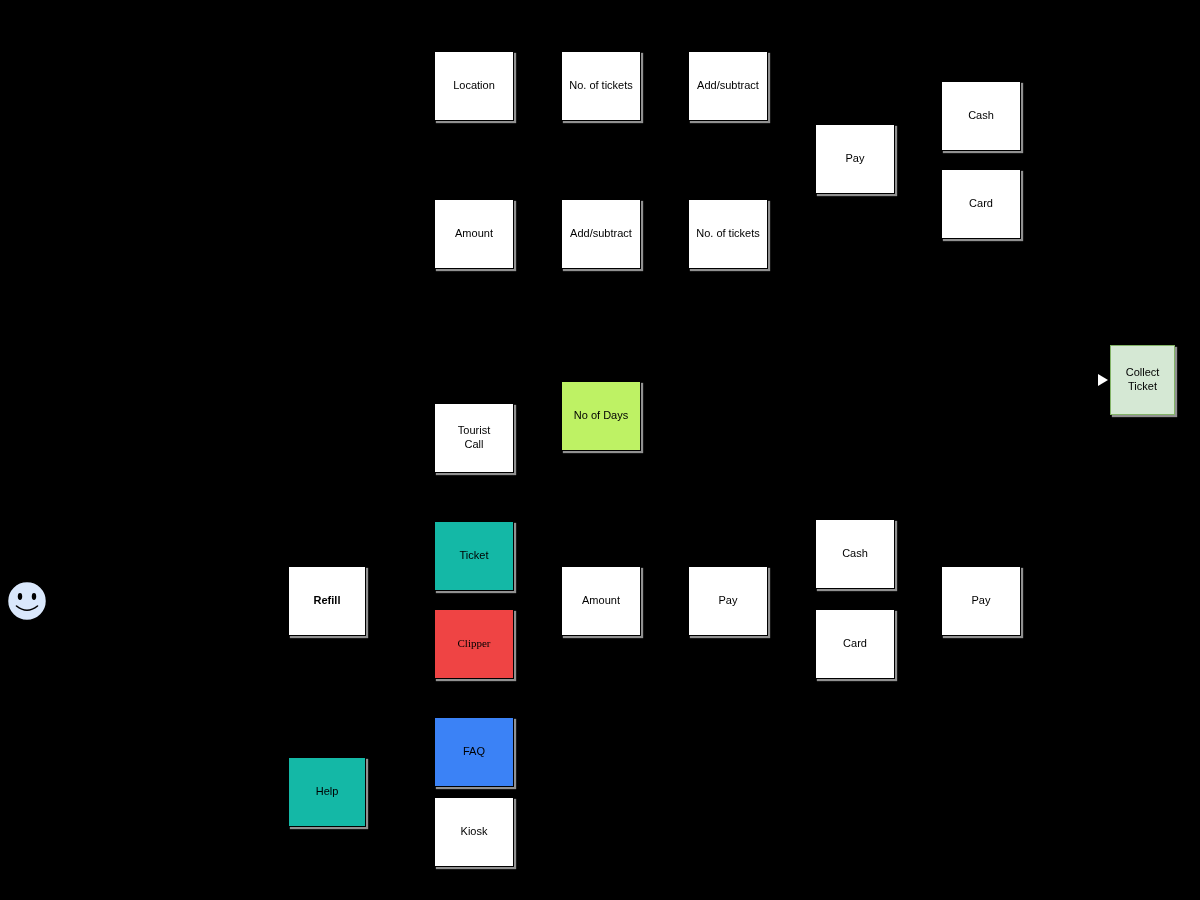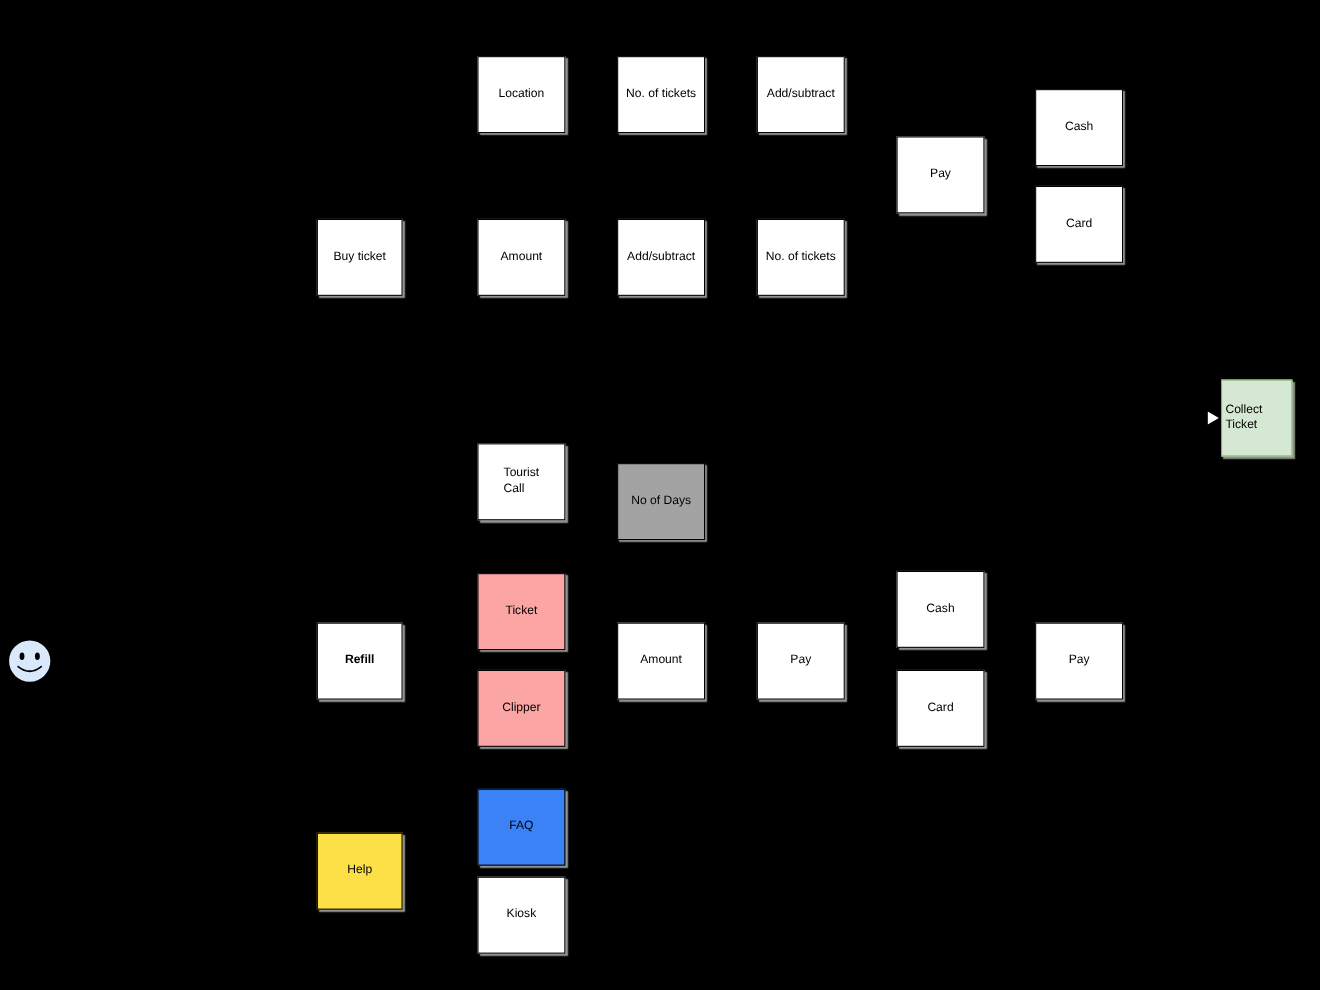--- a/index.html
+++ b/index.html
@@ -14,20 +14,21 @@
     background: #000000;
     overflow: hidden;
     font-family: "Liberation Sans", sans-serif;
   }
   .node {
     position: absolute;
     box-sizing: border-box;
     display: flex;
     align-items: center;
     justify-content: center;
+    text-align: center;
     white-space: pre-line;
     font-size: 11px;
     line-height: 1.25;
     color: #000000;
     background: #ffffff;
     border: 1px solid #000000;
     box-shadow: 2px 2px 1px rgba(170,170,170,0.85);
     padding: 2px 3px;
   }
   .actor {
@@ -57,34 +58,33 @@
     <svg width="42" height="42" viewBox="0 0 42 42">
       <circle cx="21" cy="21" r="19.5" fill="#dae8fc" stroke="#000000" stroke-width="1.5"></circle>
       <ellipse cx="14" cy="16.5" rx="2.2" ry="3.4" fill="#000000"></ellipse>
       <ellipse cx="28" cy="16.5" rx="2.2" ry="3.4" fill="#000000"></ellipse>
       <path d="M 10.5 26 Q 21 34.5 31.5 26" fill="none" stroke="#000000" stroke-width="1.6" stroke-linecap="round"></path>
     </svg>
   </div>
 
   <div class="arrowhead"></div>
 
-    <div class="node" style="left: 288px; top: 199px; width: 78px; height: 70px; background: rgb(255, 255, 255); border-color: rgb(0, 0, 0);">Buy ticket</div>
     <div class="node" style="left: 288px; top: 566px; width: 78px; height: 70px; background: rgb(255, 255, 255); border-color: rgb(0, 0, 0); font-weight: bold;">Refill</div>
-    <div class="node" style="left: 288px; top: 757px; width: 78px; height: 70px; background: #fde047; border-color: rgb(0, 0, 0);">Help</div>
+    <div class="node" style="left: 288px; top: 757px; width: 78px; height: 70px; background: #14b8a6; border-color: rgb(0, 0, 0);">Help</div>
     <div class="node" style="left: 434px; top: 51px; width: 80px; height: 70px; background: rgb(255, 255, 255); border-color: rgb(0, 0, 0);">Location</div>
     <div class="node" style="left: 434px; top: 199px; width: 80px; height: 70px; background: rgb(255, 255, 255); border-color: rgb(0, 0, 0);">Amount</div>
     <div class="node" style="left: 434px; top: 403px; width: 80px; height: 70px; background: rgb(255, 255, 255); border-color: rgb(0, 0, 0);">Tourist
 Call</div>
-    <div class="node" style="left: 434px; top: 521px; width: 80px; height: 70px; background: #fca5a5; border-color: rgb(0, 0, 0);">Ticket</div>
-    <div class="node" style="left: 434px; top: 609px; width: 80px; height: 70px; background: #fca5a5; border-color: rgb(0, 0, 0);">Clipper</div>
+    <div class="node" style="left: 434px; top: 521px; width: 80px; height: 70px; background: #14b8a6; border-color: rgb(0, 0, 0);">Ticket</div>
+    <div class="node" style="left: 434px; top: 609px; width: 80px; height: 70px; background: #ef4444; border-color: rgb(0, 0, 0); font-family: Liberation Serif, serif;">Clipper</div>
     <div class="node" style="left: 434px; top: 717px; width: 80px; height: 70px; background: #3b82f6; border-color: rgb(0, 0, 0);">FAQ</div>
     <div class="node" style="left: 434px; top: 797px; width: 80px; height: 70px; background: rgb(255, 255, 255); border-color: rgb(0, 0, 0);">Kiosk</div>
     <div class="node" style="left: 561px; top: 51px; width: 80px; height: 70px; background: rgb(255, 255, 255); border-color: rgb(0, 0, 0);">No. of tickets</div>
     <div class="node" style="left: 561px; top: 199px; width: 80px; height: 70px; background: rgb(255, 255, 255); border-color: rgb(0, 0, 0);">Add/subtract</div>
-    <div class="node" style="left: 561px; top: 421px; width: 80px; height: 70px; background: #a3a3a3; border-color: rgb(0, 0, 0);">No of Days</div>
+    <div class="node" style="left: 561px; top: 381px; width: 80px; height: 70px; background: #bef264; border-color: rgb(0, 0, 0);">No of Days</div>
     <div class="node" style="left: 561px; top: 566px; width: 80px; height: 70px; background: rgb(255, 255, 255); border-color: rgb(0, 0, 0);">Amount</div>
     <div class="node" style="left: 688px; top: 51px; width: 80px; height: 70px; background: rgb(255, 255, 255); border-color: rgb(0, 0, 0);">Add/subtract</div>
     <div class="node" style="left: 688px; top: 199px; width: 80px; height: 70px; background: rgb(255, 255, 255); border-color: rgb(0, 0, 0);">No. of tickets</div>
     <div class="node" style="left: 688px; top: 566px; width: 80px; height: 70px; background: rgb(255, 255, 255); border-color: rgb(0, 0, 0);">Pay</div>
     <div class="node" style="left: 815px; top: 124px; width: 80px; height: 70px; background: rgb(255, 255, 255); border-color: rgb(0, 0, 0);">Pay</div>
     <div class="node" style="left: 815px; top: 519px; width: 80px; height: 70px; background: rgb(255, 255, 255); border-color: rgb(0, 0, 0);">Cash</div>
     <div class="node" style="left: 815px; top: 609px; width: 80px; height: 70px; background: rgb(255, 255, 255); border-color: rgb(0, 0, 0);">Card</div>
     <div class="node" style="left: 941px; top: 81px; width: 80px; height: 70px; background: rgb(255, 255, 255); border-color: rgb(0, 0, 0);">Cash</div>
     <div class="node" style="left: 941px; top: 169px; width: 80px; height: 70px; background: rgb(255, 255, 255); border-color: rgb(0, 0, 0);">Card</div>
     <div class="node" style="left: 941px; top: 566px; width: 80px; height: 70px; background: rgb(255, 255, 255); border-color: rgb(0, 0, 0);">Pay</div>

